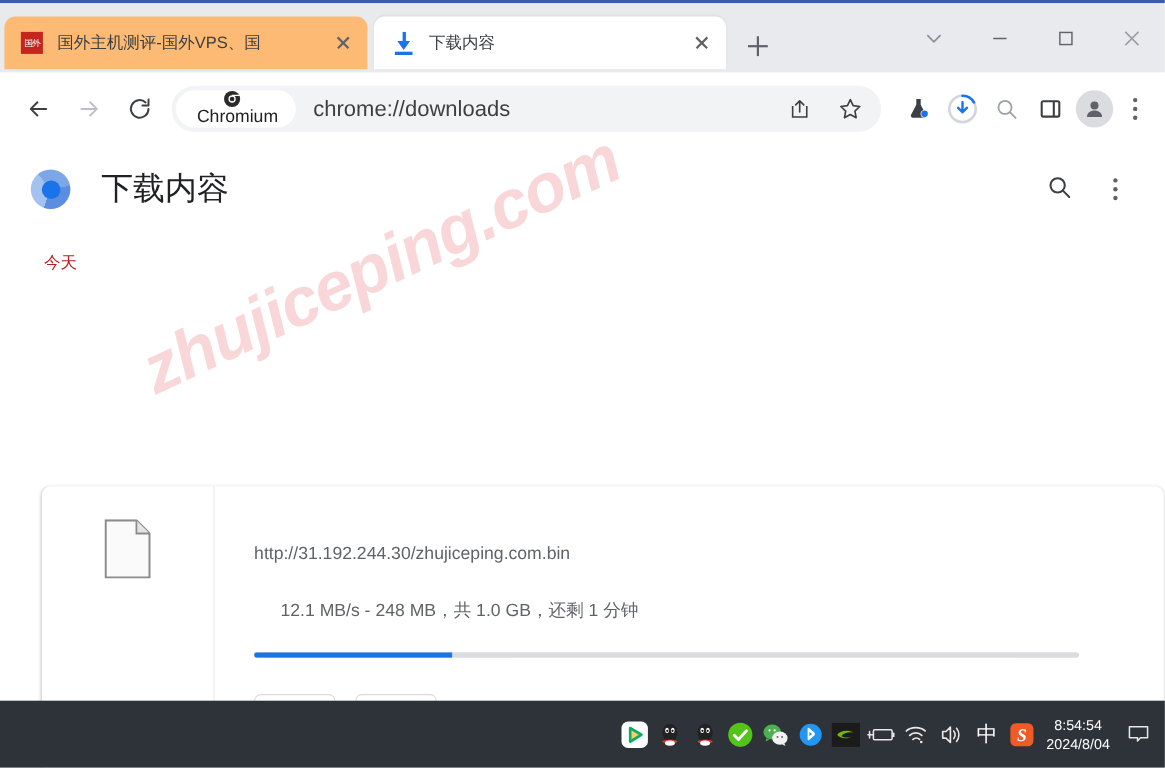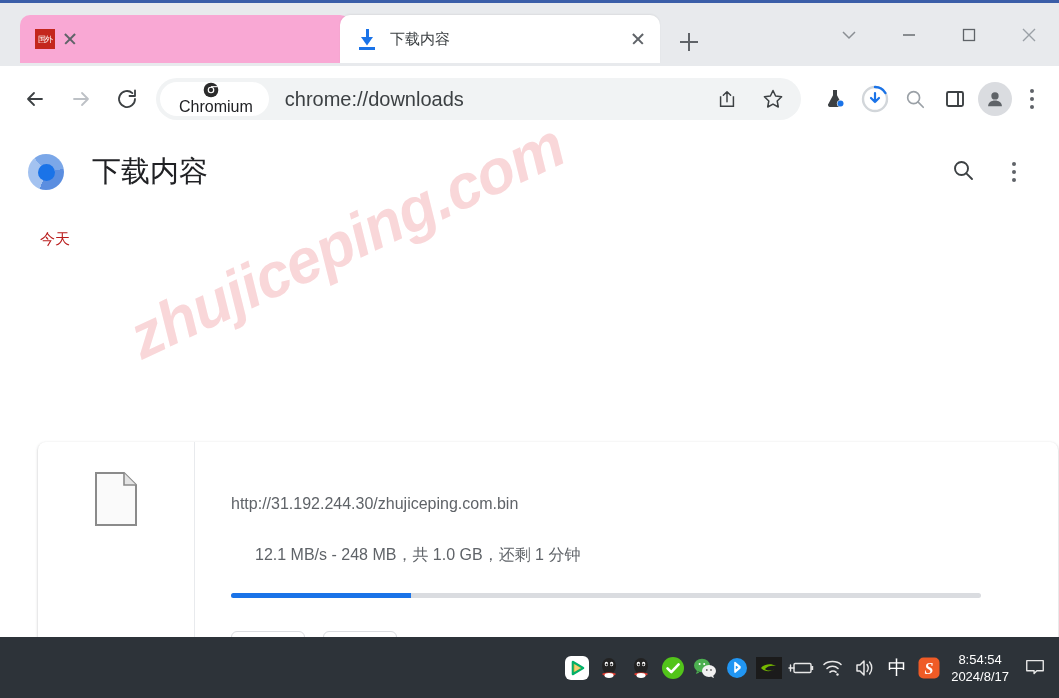--- a/index.html
+++ b/index.html
@@ -9,21 +9,21 @@
     background:#ffffff;position:relative;
   }
   
   #app{position:absolute;inset:0;display:flex;flex-direction:column;background:#fff;}
   .topline{height:3px;background:#3b5ea8;flex:none;}
   .tabstrip{height:63px;background:#e8eaed;position:relative;flex:none;}
   .tab{
     position:absolute;top:12px;height:48px;display:flex;align-items:center;
     border-radius:10px 10px 0 0;box-sizing:border-box;
   }
-  .tab.inactive{left:20px;width:330px;background:#f9a8d4;}
+  .tab.inactive{left:4px;width:330px;background:#fdba74;}
   .tab.active{left:340px;width:320px;background:#ffffff;box-shadow:0 -1px 2px rgba(0,0,0,.06);}
   .favicon{width:22px;height:22px;margin-left:14px;flex:none;border-radius:2px;
     display:flex;align-items:center;justify-content:center;}
   .fav-seal{background:#c4261d;color:#fff;font-size:8px;line-height:9px;
     font-family:"DejaVu Sans",sans-serif;text-align:center;width:20px;height:20px;
     display:flex;align-items:center;justify-content:center;letter-spacing:-1px;}
   .tab-title{
     margin-left:12px;font-size:15px;color:#3c4043;white-space:nowrap;overflow:hidden;
     flex:1;
   }
@@ -126,20 +126,21 @@
 <div id="app">
 
   <div class="topline"></div>
 
   <div class="tabstrip">
 
     <div class="tab inactive">
       <div class="favicon">
         <div class="fav-seal">国外</div>
       </div>
+      <div class="tab-title">国外主机测评-国外VPS、国</div>
       <div class="tab-close"></div>
     </div>
 
     <div class="tab active">
       <div class="dl-arrow">
           <i></i>
         </div>
       <div class="tab-title">下载内容</div>
       <div class="tab-close"></div>
     </div>
@@ -405,21 +406,21 @@
 
     <div class="tray-item">
       <svg width="24" height="24" viewBox="0 0 24 24">
         <rect x="1.5" y="1.5" width="21" height="21" rx="5" fill="#ef5b26"></rect>
         <text x="12" y="18" font-size="16" font-weight="bold" font-style="italic" fill="#fff" text-anchor="middle" font-family="Liberation Serif, serif">S</text>
       </svg>
     </div>
 
     <div class="clock">
       <span>8:54:54</span>
-      <span>2024/8/17</span>
+      <span>2024/8/04</span>
     </div>
 
     <div class="notif">
       <svg width="22" height="22" viewBox="0 0 24 24">
         <path d="M3 4h18v11h-7l-3 3v-3H3z" fill="none" stroke="#e8e8e8" stroke-width="1.5" stroke-linejoin="round"></path>
       </svg>
     </div>
     <div style="width:6px"></div>
   </div>
 </div>

